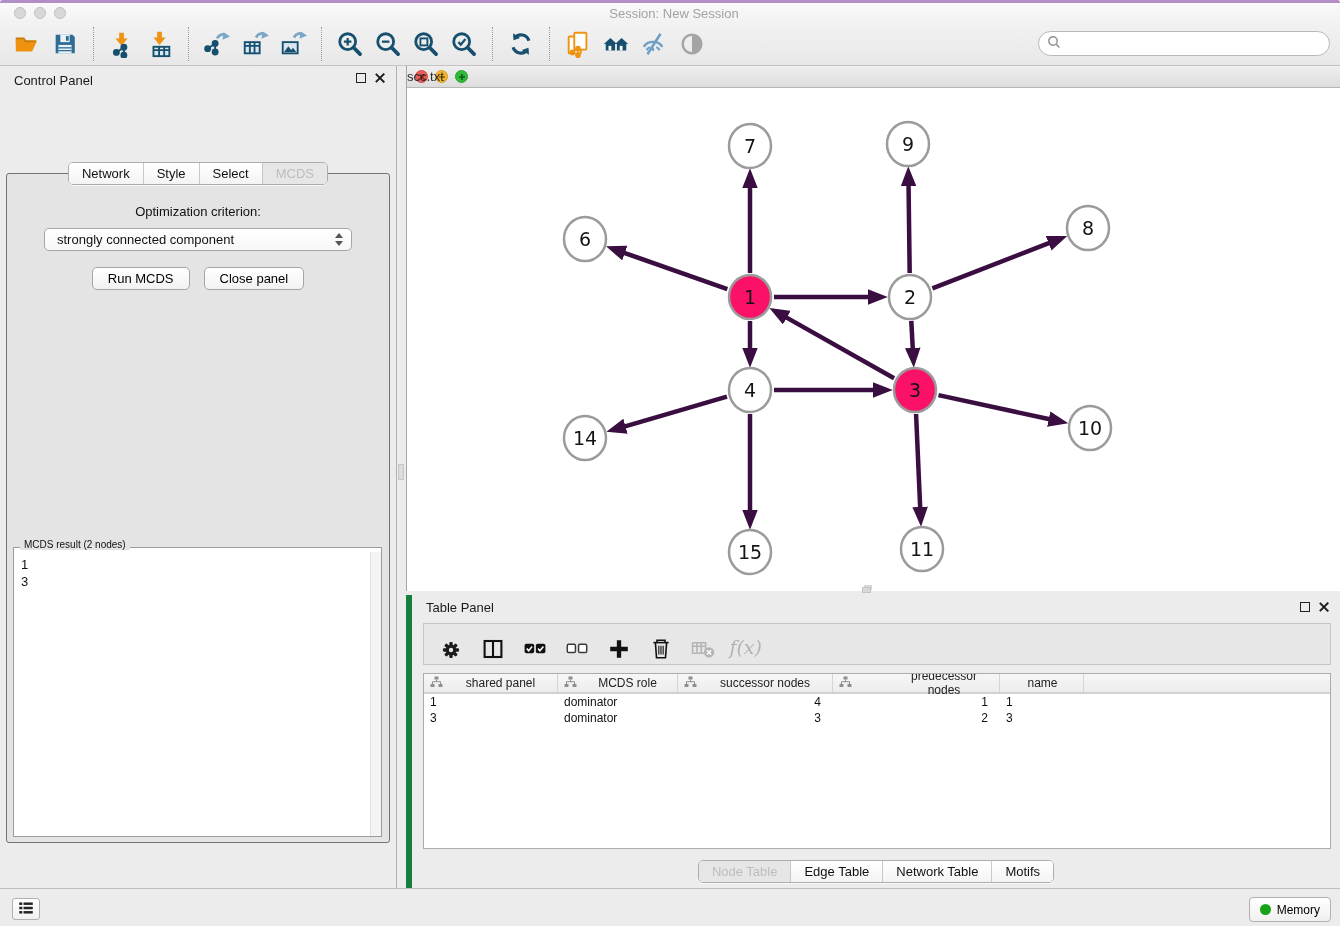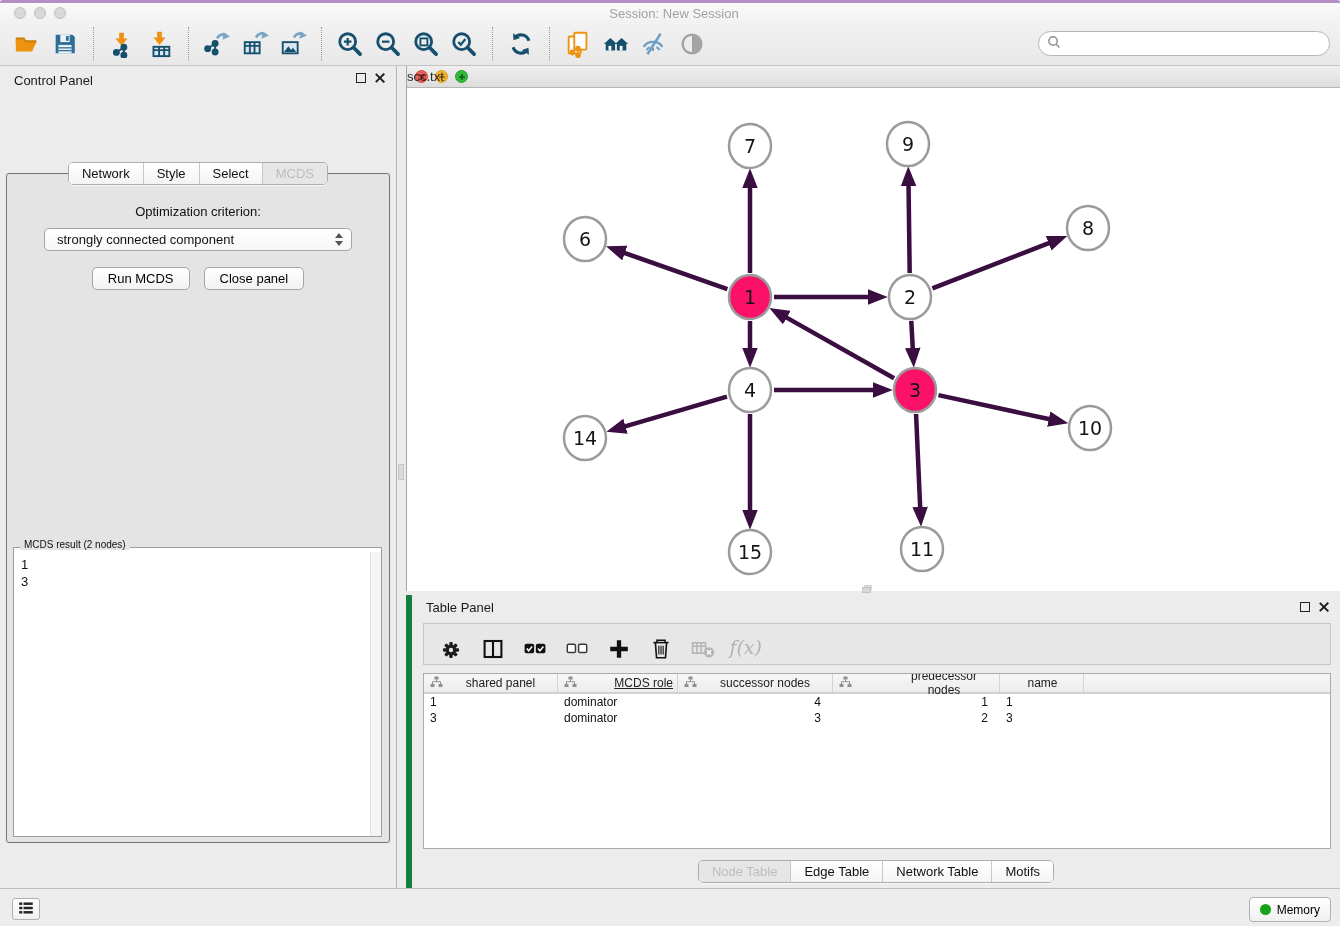--- a/index.html
+++ b/index.html
@@ -493,21 +493,21 @@
         </div>
         <div class="th" style="width: 120px; justify-content: flex-start;">
           <span><svg width="13" height="12" viewBox="0 0 13 12">
               <g fill="#8f8f8f">
                 <rect x="4.5" y="0.5" width="4" height="3"></rect>
                 <rect x="0.5" y="8" width="4" height="3"></rect>
                 <rect x="8.5" y="8" width="4" height="3"></rect>
               </g>
               <path d="M6.5 3.5v2.2M2.5 8V5.7h8V8" stroke="#8f8f8f" fill="none"></path>
             </svg></span>
-          <span style="flex: 1 1 0%; text-align: right; text-decoration: underline;">MCDS role</span>
+          <span style="flex: 1 1 0%; text-align: center;">MCDS role</span>
         </div>
         <div class="th" style="width: 155px; justify-content: flex-start;">
           <span><svg width="13" height="12" viewBox="0 0 13 12">
               <g fill="#8f8f8f">
                 <rect x="4.5" y="0.5" width="4" height="3"></rect>
                 <rect x="0.5" y="8" width="4" height="3"></rect>
                 <rect x="8.5" y="8" width="4" height="3"></rect>
               </g>
               <path d="M6.5 3.5v2.2M2.5 8V5.7h8V8" stroke="#8f8f8f" fill="none"></path>
             </svg></span>

